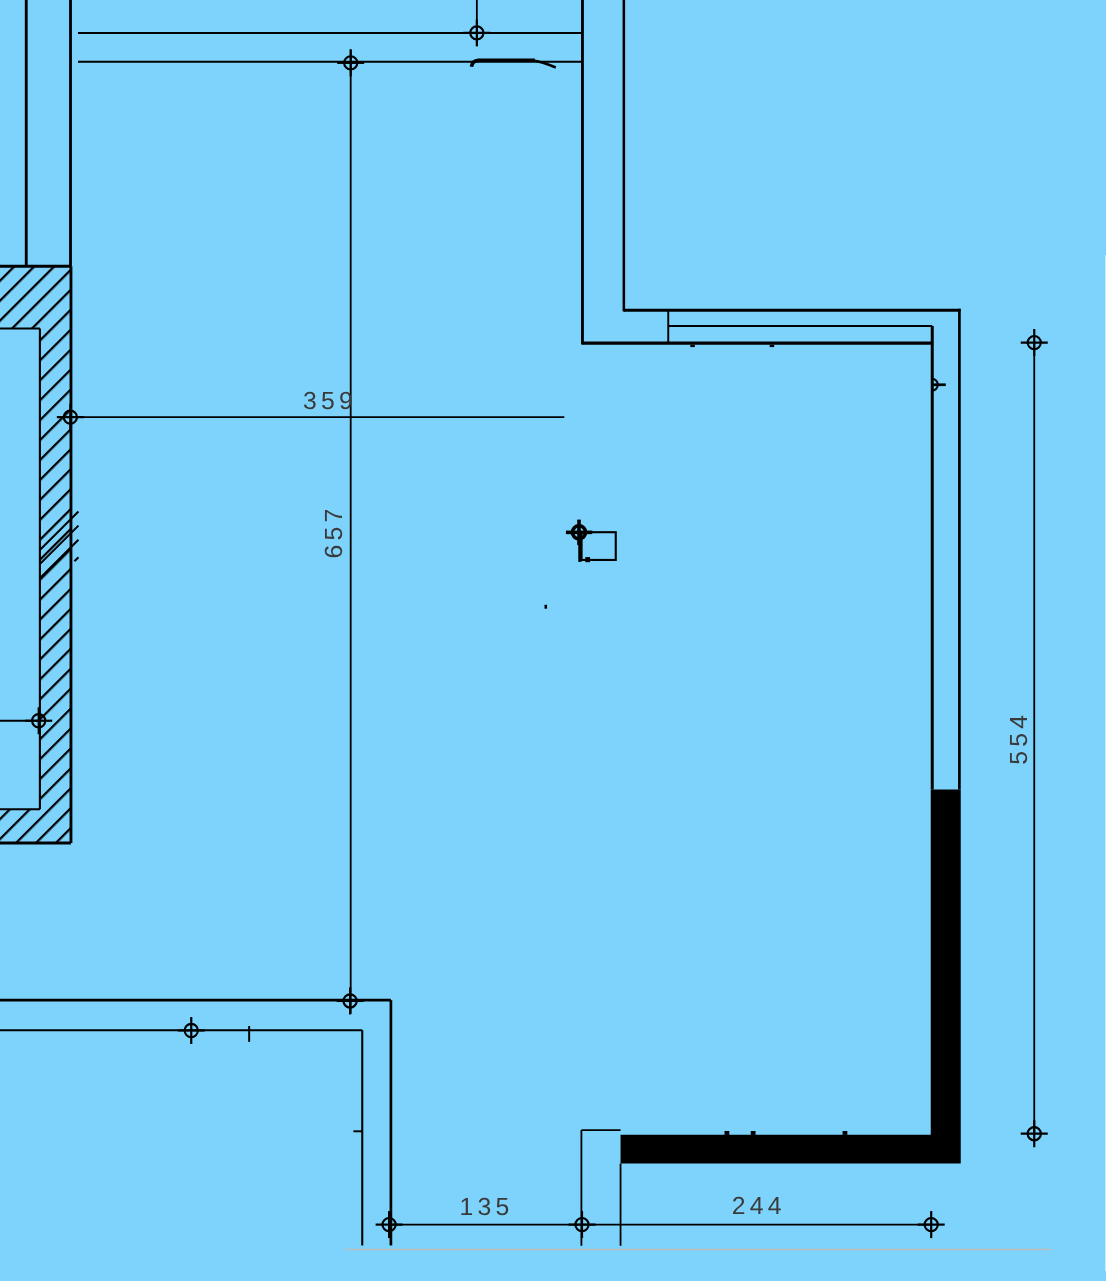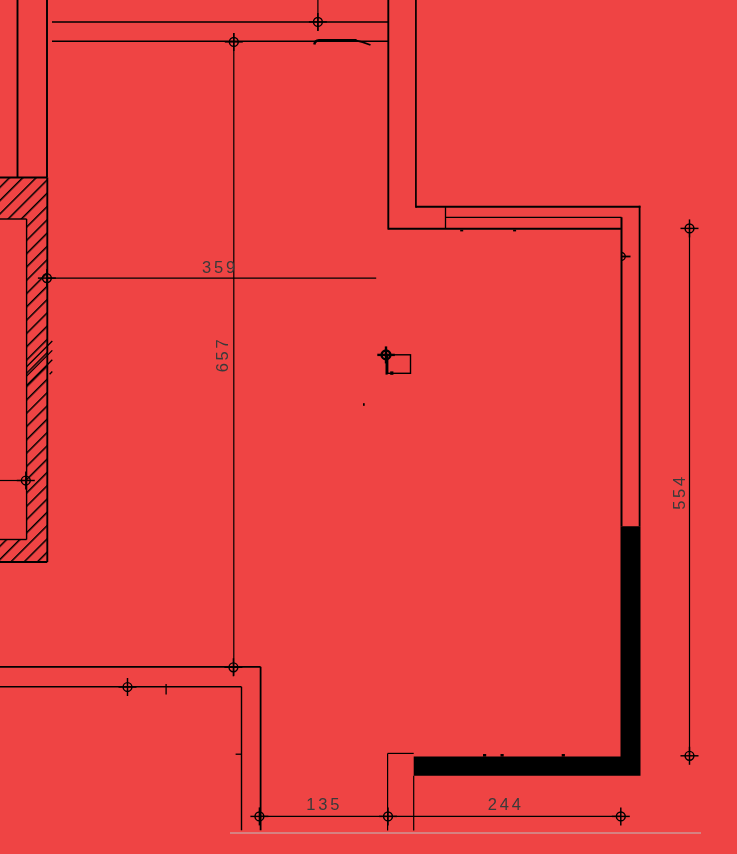--- a/index.html
+++ b/index.html
@@ -1,16 +1,16 @@
 <!DOCTYPE html>
 <html><head>
 <meta charset="utf-8">
 <style>
   html,body{margin:0;padding:0;background:#ffffff;}
-  .page{width:737px;height:854px;position:relative;overflow:hidden;background:#ef4444;text-align:center;}
+  .page{width:737px;height:854px;position:relative;overflow:hidden;background:#7dd3fc;text-align:center;}
   text{font-family:"Liberation Sans", sans-serif;fill:#3a3a3a;}
 </style>
 </head>
 <body>
 <div class="page">
 <svg width="737" height="854" viewBox="0 0 737 854" xmlns="http://www.w3.org/2000/svg">
 <defs>
 
 <pattern id="hat" width="9.4" height="9.4" patternUnits="userSpaceOnUse" patternTransform="rotate(-45)">
   <rect x="0" y="0" width="9.4" height="1.5" fill="#000"></rect>

